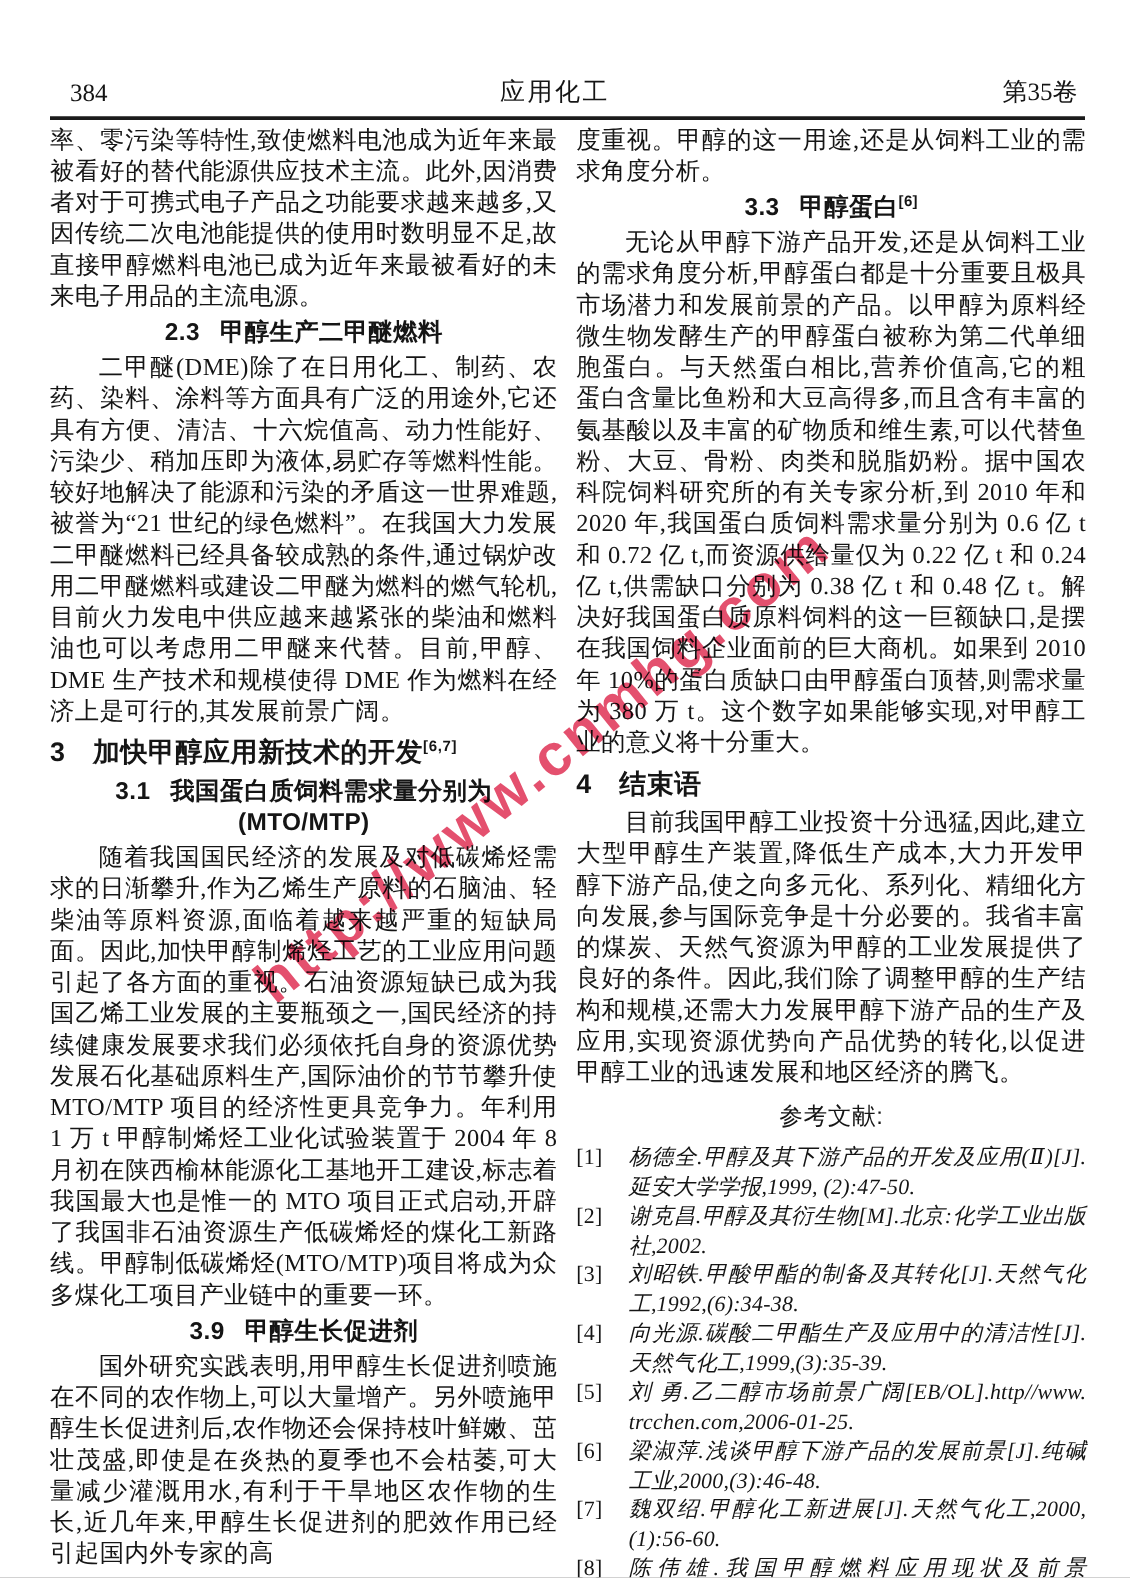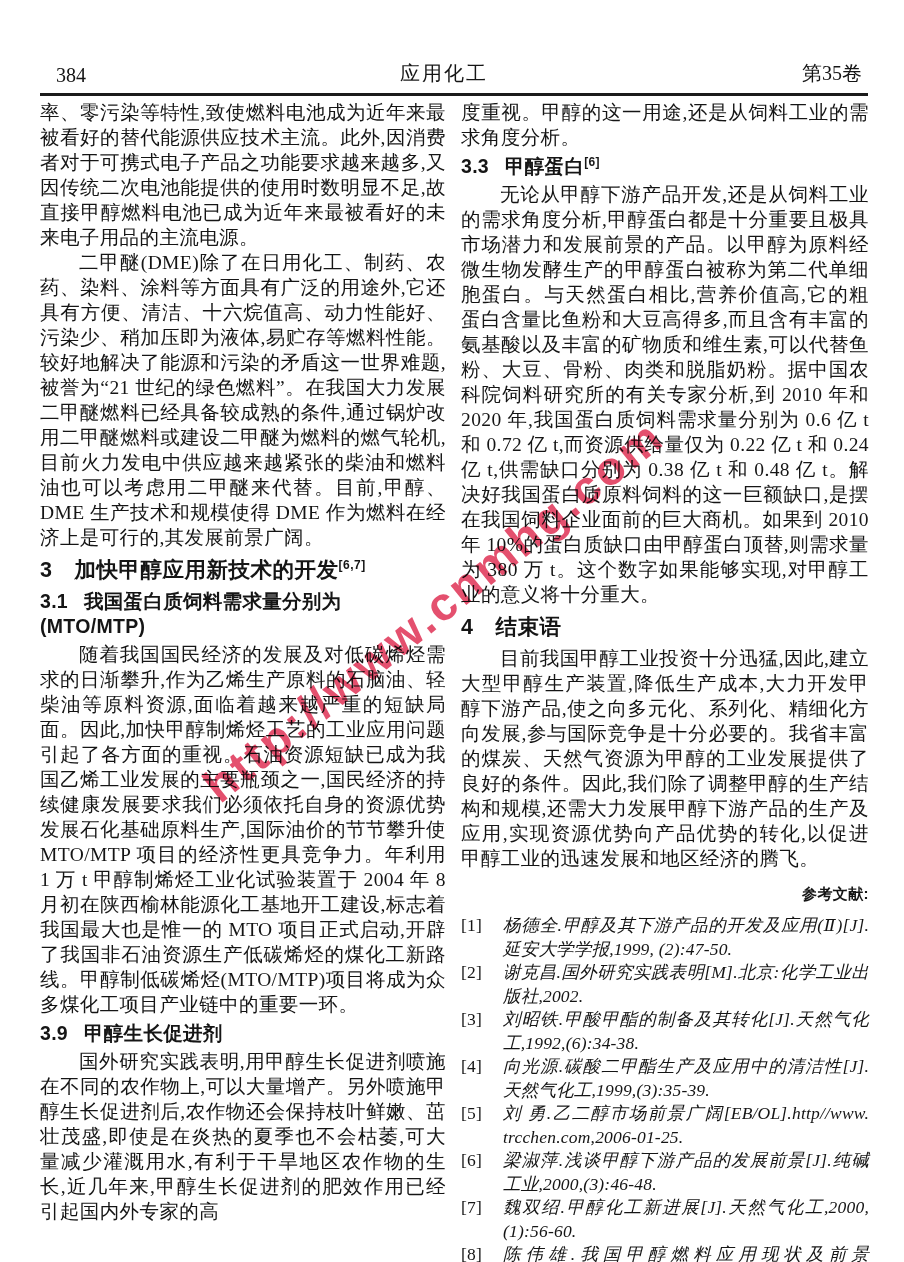--- a/index.html
+++ b/index.html
@@ -35,28 +35,28 @@
   
   .h1{
     font-family:"Liberation Sans","DejaVu Sans",sans-serif;
     font-weight:bold;font-size:21.5px;line-height:27px;
     margin:7px 0 5px 0;letter-spacing:0.5px;text-align:left;
   }
   .h1 .hnum{margin-right:22px;}
   .h2{
     font-family:"Liberation Sans","DejaVu Sans",sans-serif;
     font-weight:bold;font-size:19.5px;line-height:25px;
-    margin:4px 0 3px 0;letter-spacing:0.3px;text-align:left;
+    margin:4px 0 3px 0;letter-spacing:0.3px;text-align:center;
   }
   .h2 .hnum{margin-right:16px;}
   sup.refsup{font-size:12px;line-height:0;}
   
   .refs-title{
     font-family:"Liberation Sans","DejaVu Sans",sans-serif;
-    font-weight:bold;font-size:15px;margin:10px 0 8px 0;text-align:right;
+    font-weight:normal;font-size:19px;margin:10px 0 8px 0;text-align:center;
   }
   ul.ref-list{list-style:none;margin:0;padding:0;}
   li.ref-item{
     display:flex;
     font-size:17.5px;line-height:23.5px;letter-spacing:0.2px;
     margin:0;
   }
   li.ref-item .ref-num{flex:0 0 42px;}
   li.ref-item .ref-text{flex:1;text-align:justify;font-style:italic;}
   
@@ -78,20 +78,23 @@
 
   <div class="page-header">
     <span>384</span>
     <span class="hj">应用化工</span>
     <span>第35卷</span>
   </div>
 
   <div class="col col-left">
     <p class="body-p">率、零污染等特性,致使燃料电池成为近年来最被看好的替代能源供应技术主流。此外,因消费者对于可携式电子产品之功能要求越来越多,又因传统二次电池能提供的使用时数明显不足,故直接甲醇燃料电池已成为近年来最被看好的未来电子用品的主流电源。</p>
 
+    <div class="h2">
+      <span class="hnum">2.3</span><span>甲醇生产二甲醚燃料</span>
+    </div>
 
     <p class="body-p indent">二甲醚(DME)除了在日用化工、制药、农药、染料、涂料等方面具有广泛的用途外,它还具有方便、清洁、十六烷值高、动力性能好、污染少、稍加压即为液体,易贮存等燃料性能。较好地解决了能源和污染的矛盾这一世界难题,被誉为“21 世纪的绿色燃料”。在我国大力发展二甲醚燃料已经具备较成熟的条件,通过锅炉改用二甲醚燃料或建设二甲醚为燃料的燃气轮机,目前火力发电中供应越来越紧张的柴油和燃料油也可以考虑用二甲醚来代替。目前,甲醇、DME 生产技术和规模使得 DME 作为燃料在经济上是可行的,其发展前景广阔。</p>
 
     <div class="h1">
       <span class="hnum">3</span><span>加快甲醇应用新技术的开发</span><sup class="refsup">[6,7]</sup>
     </div>
 
     <div class="h2">
       <span class="hnum">3.1</span><span>我国蛋白质饲料需求量分别为(MTO/MTP)</span>
     </div>
@@ -122,21 +125,21 @@
 
     <div class="refs-title">参考文献:</div>
 
     <ul class="ref-list">
       <li class="ref-item">
         <span class="ref-num">[1]</span>
         <span class="ref-text">杨德全.甲醇及其下游产品的开发及应用(Ⅱ)[J].延安大学学报,1999, (2):47-50.</span>
       </li>
       <li class="ref-item">
         <span class="ref-num">[2]</span>
-        <span class="ref-text">谢克昌.国外研究实践表明[M].北京:化学工业出版社,2002.</span>
+        <span class="ref-text">谢克昌.甲醇及其衍生物[M].北京:化学工业出版社,2002.</span>
       </li>
       <li class="ref-item">
         <span class="ref-num">[3]</span>
         <span class="ref-text">刘昭铁.甲酸甲酯的制备及其转化[J].天然气化工,1992,(6):34-38.</span>
       </li>
       <li class="ref-item">
         <span class="ref-num">[4]</span>
         <span class="ref-text">向光源.碳酸二甲酯生产及应用中的清洁性[J].天然气化工,1999,(3):35-39.</span>
       </li>
       <li class="ref-item">

